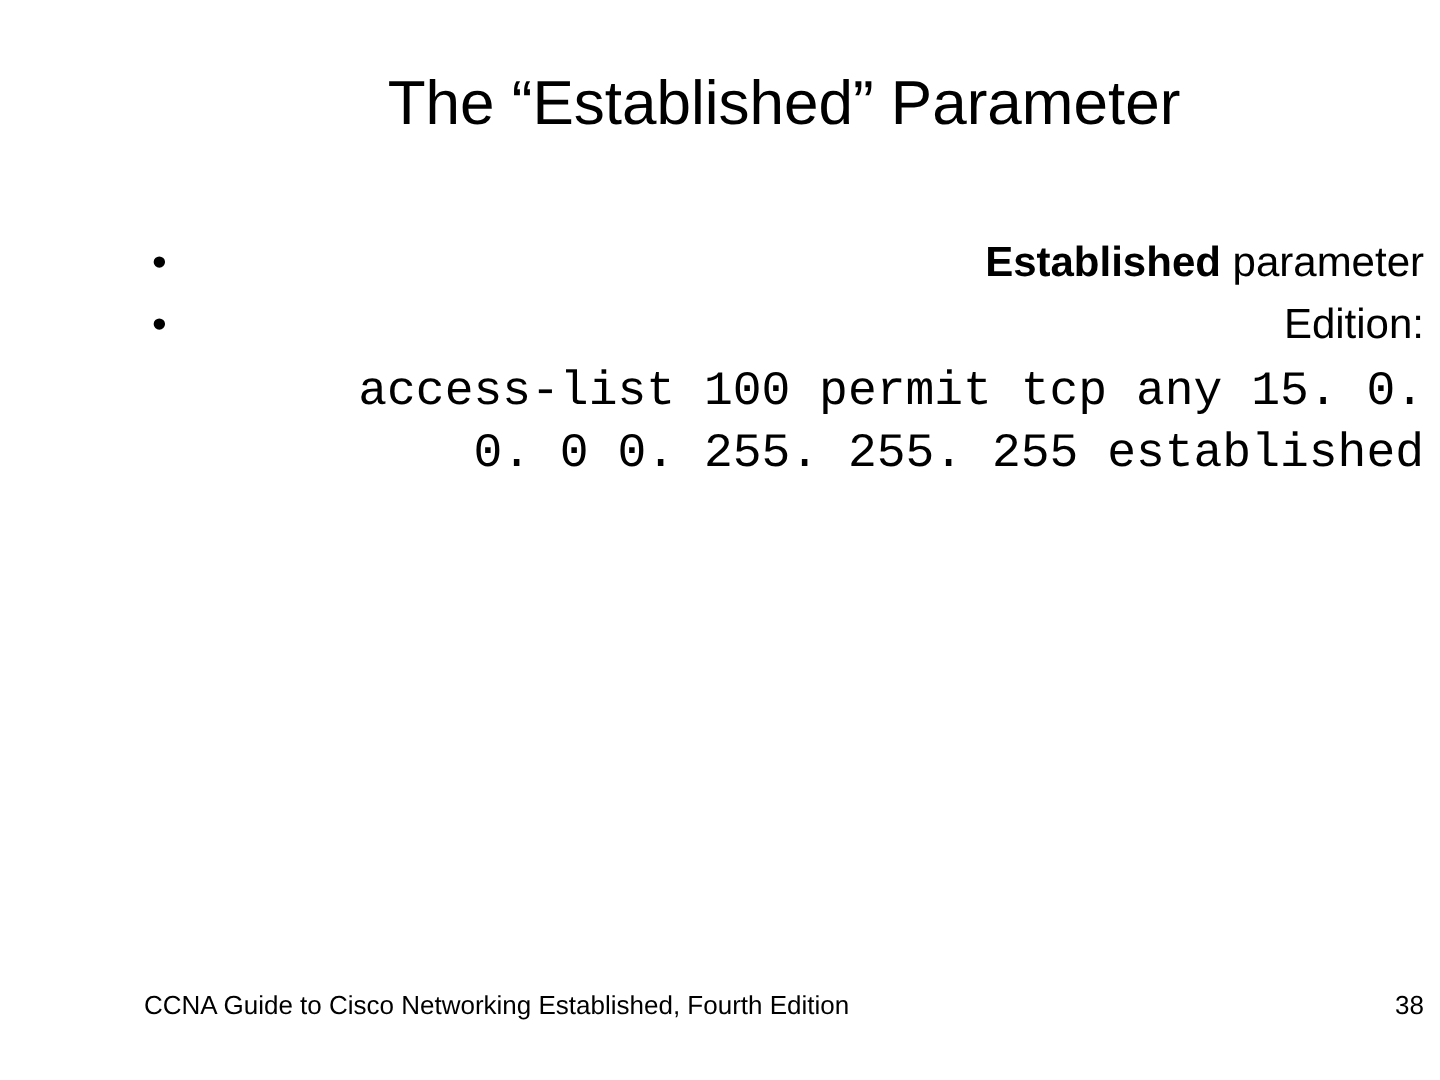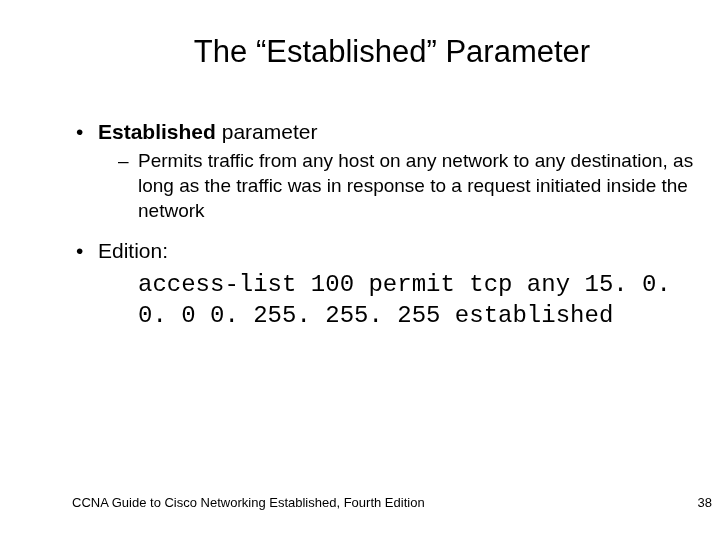--- a/index.html
+++ b/index.html
@@ -25,20 +25,21 @@
     }
     .title {
       text-align: center;
       font-size: 31px;
       font-weight: normal;
       margin-bottom: 48px;
       margin-top: 4px;
     }
     .content {
       padding-left: 0;
+      text-align: right;
     }
     .bullet-1 {
       font-size: 21px;
       margin-bottom: 4px;
       padding-left: 26px;
       position: relative;
       line-height: 1.3;
     }
     .bullet-1::before {
       content: "•";
@@ -90,21 +91,20 @@
 </head>
 <body>
 
 <div class="slide">
   <h1 class="title">The “Established” Parameter</h1>
 
   <div class="content">
     <div class="bullet-1">
       <span class="bold">Established</span><span> parameter</span>
     </div>
-    <div class="bullet-2">Permits traffic from any host on any network to any destination, as long as the traffic was in response to a request initiated inside the network</div>
 
     <div class="bullet-1">
       <span>Edition:</span>
     </div>
     <div class="code-block">access-list 100 permit tcp any 15. 0. 0. 0 0. 255. 255. 255 established</div>
   </div>
 
   <div class="footer">
     <span class="footer-left">CCNA Guide to Cisco Networking Established, Fourth Edition</span>
     <span class="footer-right">38</span>

